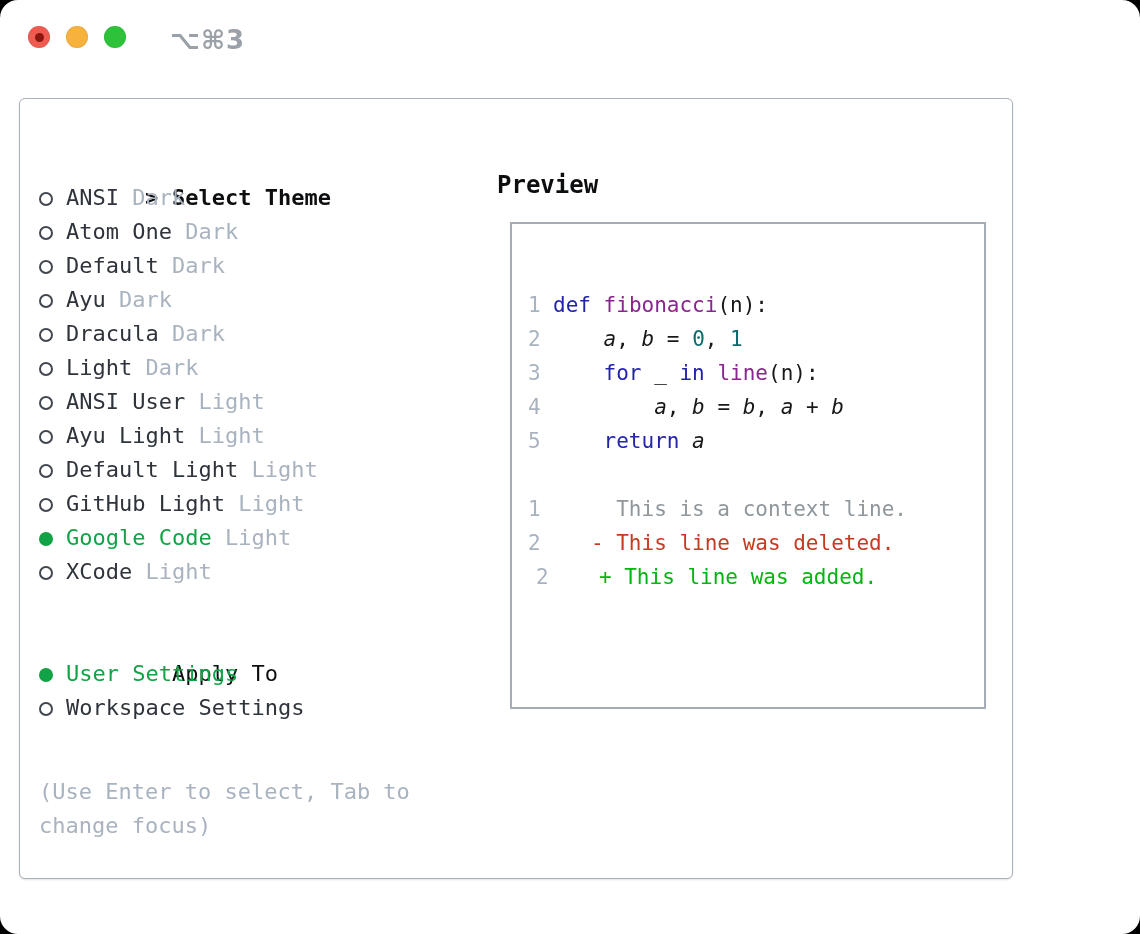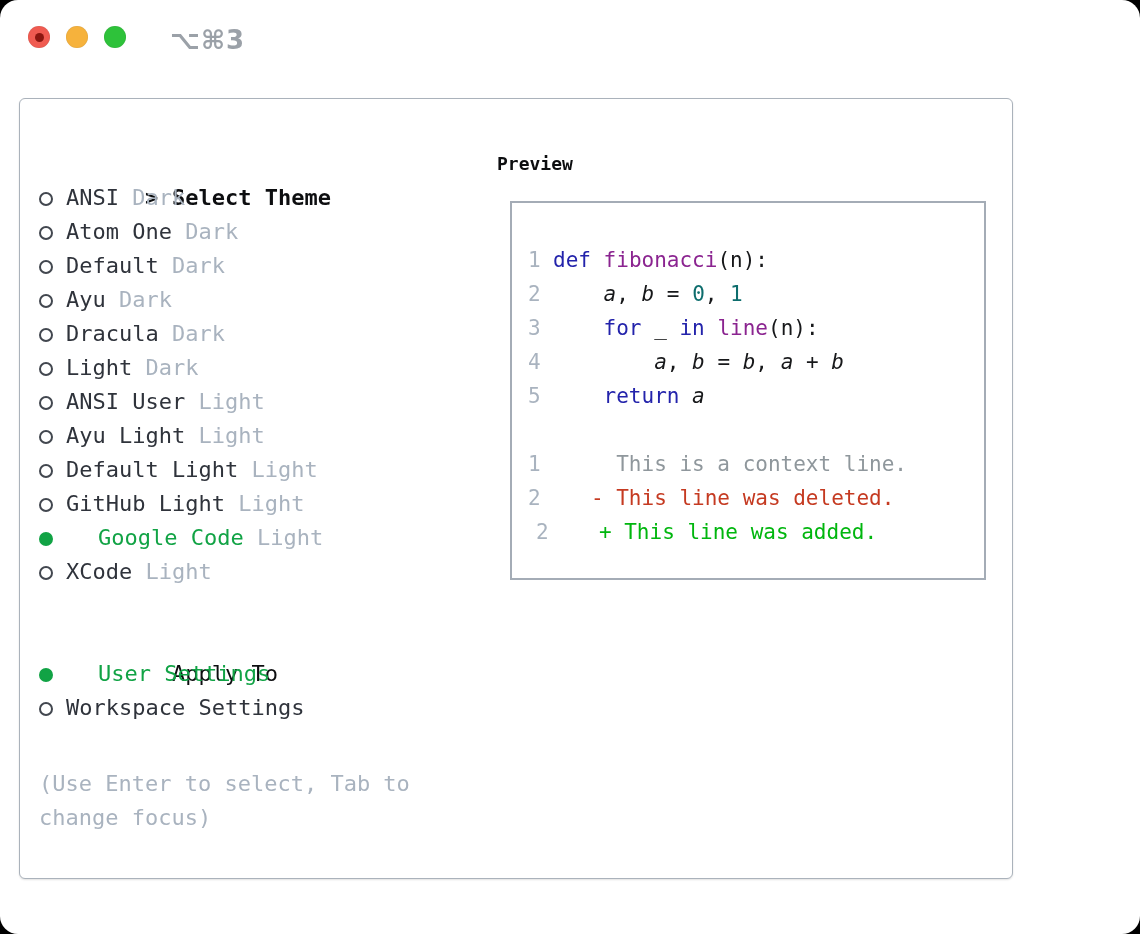--- a/index.html
+++ b/index.html
@@ -34,29 +34,29 @@
 
   
   .panel{position:absolute;left:19px;top:98px;width:994px;height:781px;border:1.5px solid #aab2bb;border-radius:6px;background:#fff;display:flex;padding:48px 0 0 19px;box-shadow:0 1px 2px rgba(0,0,0,.12);}
   .left{width:458px;flex:none;}
   .row{height:34px;line-height:34px;font-size:22px;white-space:pre;color:var(--name-ink);}
   .row .marker{display:inline-block;width:27px;}
   .hdr{font-weight:bold;color:var(--ink);}
   .hdr .marker{font-weight:bold;color:var(--ink);}
   .bullet{display:inline-block;width:14px;height:14px;border:2px solid #42474f;border-radius:50%;position:relative;top:1px;}
   .bullet.sel{background:var(--sel-green);border-color:var(--sel-green);}
-  .tname.sel{color:var(--sel-green);margin-left:32px;}
+  .tname.sel{color:var(--sel-green);}
   .variant{color:var(--muted);}
   .spacer{height:34px;}
-  .help{margin-top:8px;max-width:30ch;font-size:22px;line-height:34px;color:var(--muted);white-space:normal;}
+  .help{margin-top:16px;max-width:30ch;font-size:22px;line-height:34px;color:var(--muted);white-space:normal;}
 
   
   .right{flex:1;}
-  .preview-label{height:34px;line-height:34px;font-size:18px;font-weight:bold;color:var(--ink);}
-  .preview-box{margin:20px 0 0 13px;width:476px;height:379px;border:2px solid #a4acb6;background:#fff;padding:40px 0 0 16px;font-size:21px;}
+  .preview-label{height:34px;line-height:34px;font-size:24px;font-weight:bold;color:var(--ink);margin-top:21px;}
+  .preview-box{margin:20px 0 0 13px;width:476px;height:487px;border:2px solid #a4acb6;background:#fff;padding:64px 0 0 16px;font-size:21px;}
   .cline{height:34px;line-height:34px;white-space:pre;color:#17181a;}
   .lnum{display:inline-block;width:25px;color:var(--muted);}
   .tok-kw{color:var(--kw);}
   .tok-fn{color:var(--fn);}
   .tok-lit{color:var(--lit);}
   .tok-var{font-style:italic;}
   .dline-context{color:var(--ctx);}
   .dline-deleted{color:var(--del);}
   .dline-added{color:var(--add);margin-left:8px;}
 </style>

